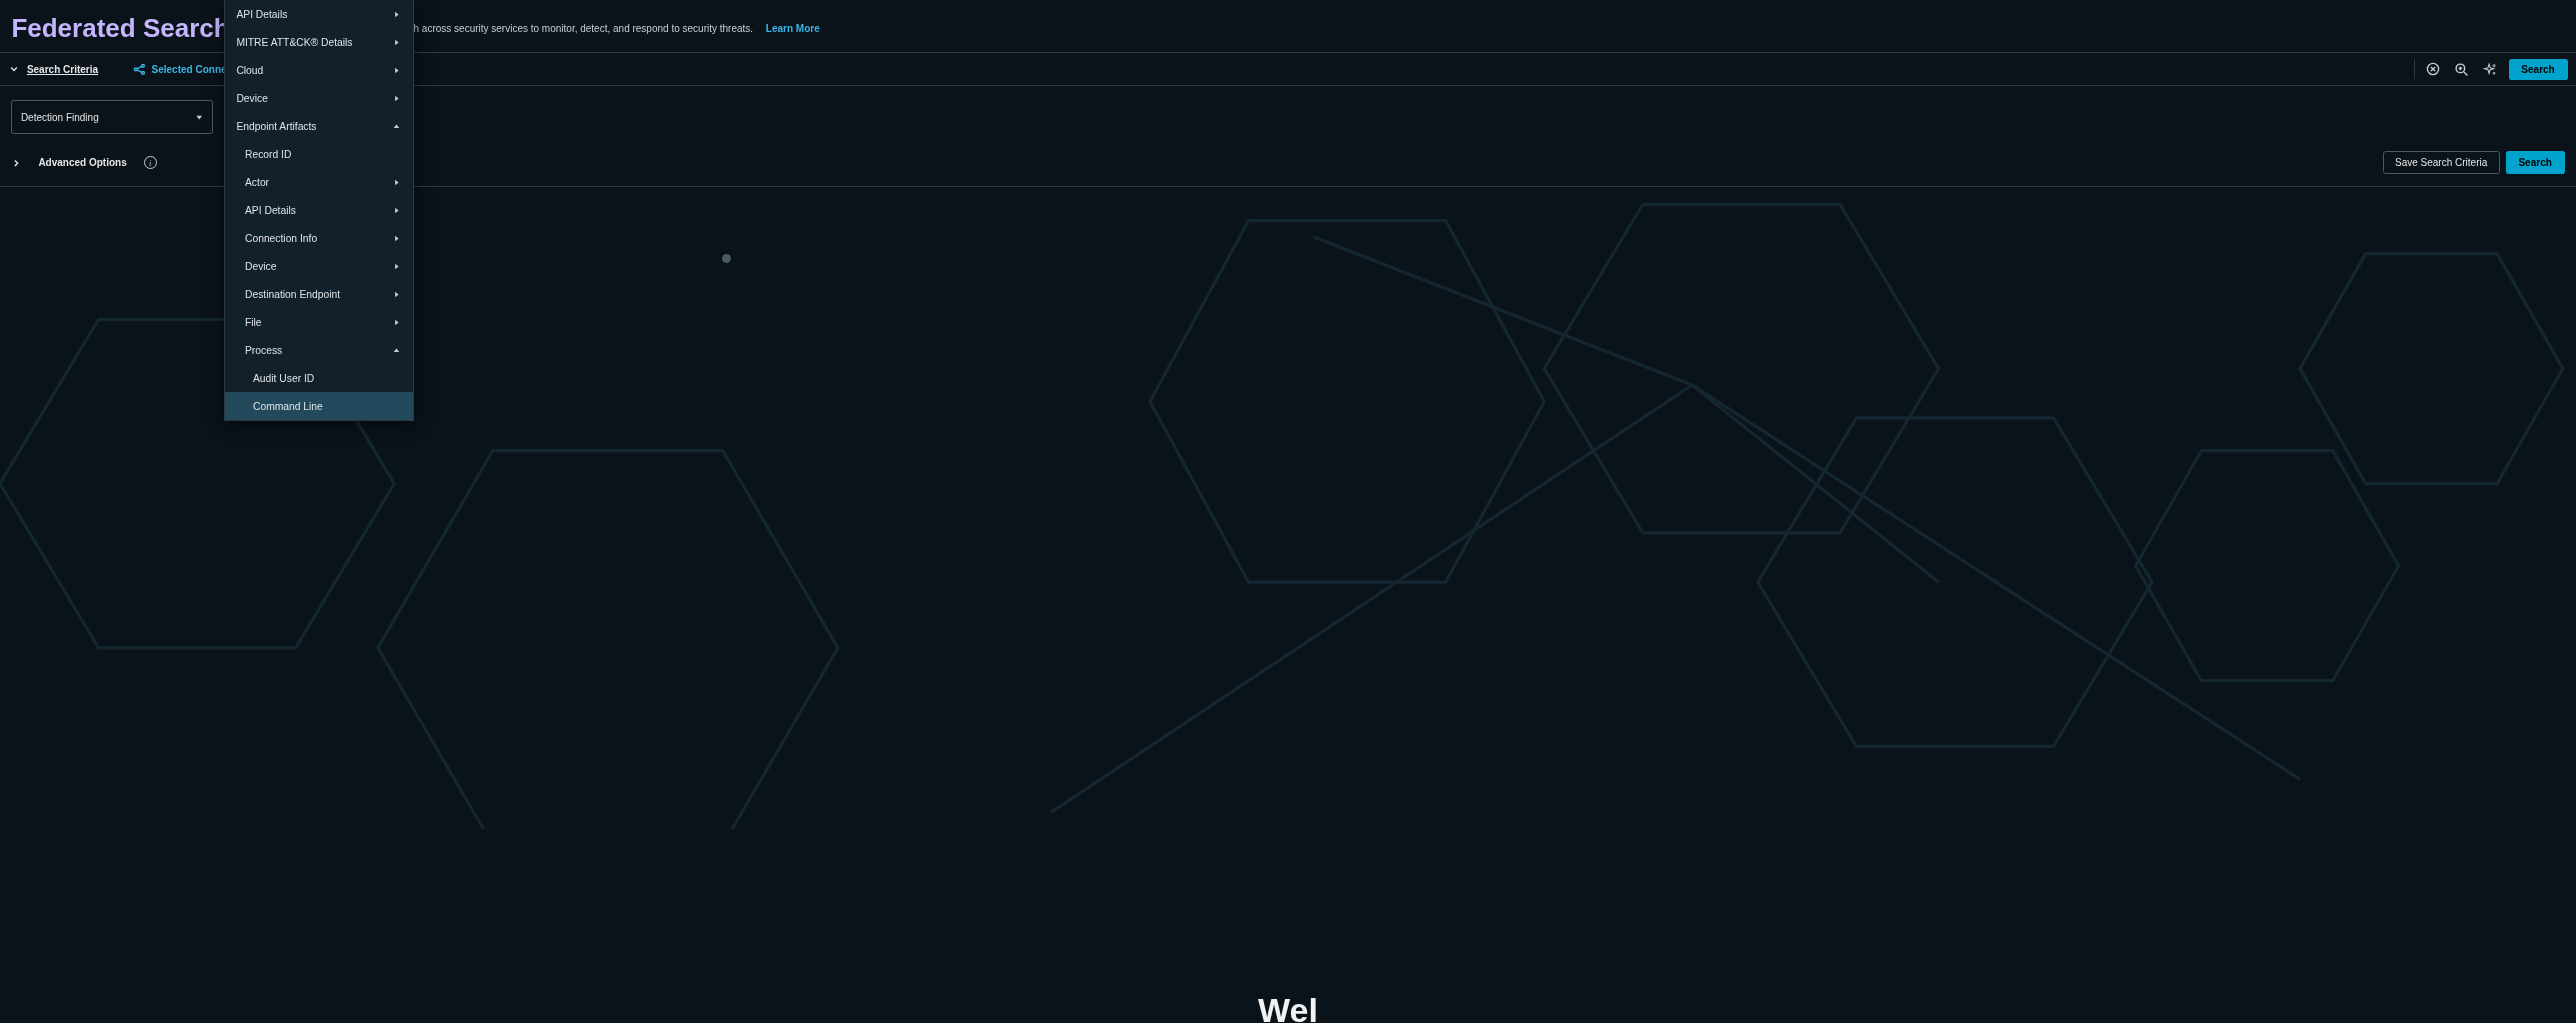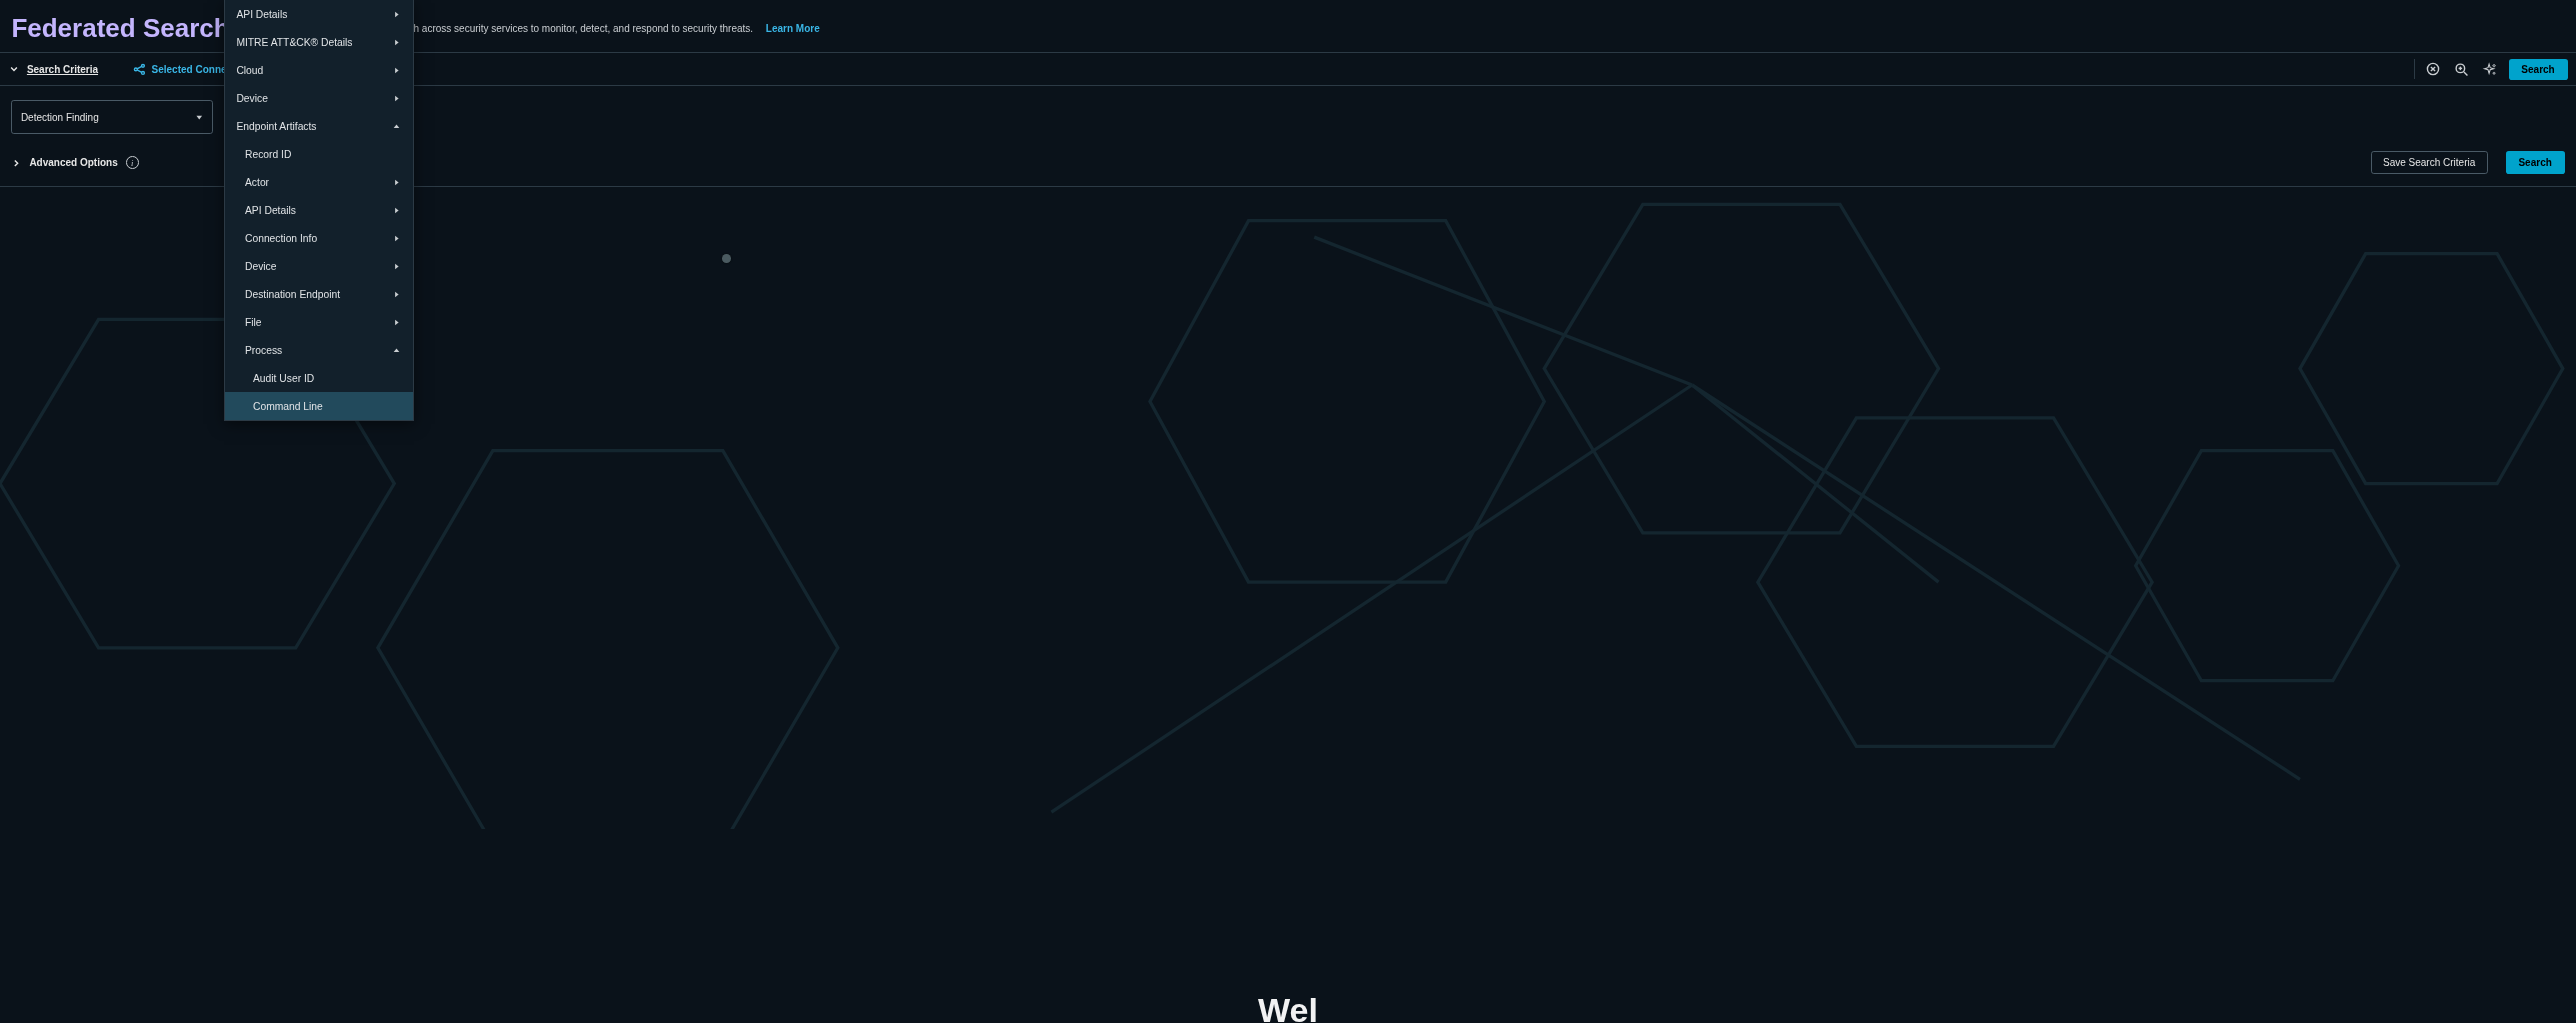--- a/index.html
+++ b/index.html
@@ -145,21 +145,21 @@
     margin-left: auto;
   }
   .adv-row {
     display: flex;
     align-items: center;
     margin-top: 17px;
   }
   .adv-left {
     display: flex;
     align-items: center;
-    gap: 8px;
+    gap: 17px;
     cursor: pointer;
   }
   .chev-right {
     width: 10px; height: 10px;
     display: inline-flex; align-items: center; justify-content: center;
   }
   .adv-label {
     font-size: 10px;
     font-weight: 600;
     color: #e6e6e6;
@@ -170,21 +170,21 @@
     border-radius: 50%;
     display: inline-flex; align-items: center; justify-content: center;
     font-size: 8.5px;
     color: #c9cdd1;
     font-style: italic;
     font-family: serif;
   }
   .adv-right {
     margin-left: auto;
     display: flex;
-    gap: 18px;
+    gap: 6px;
   }
 
   
   .dropdown-panel {
     position: absolute;
     top: 0;
     left: 224px;
     width: 190px;
     background: #12202b;
     border: 0.7px solid #2c3a45;

